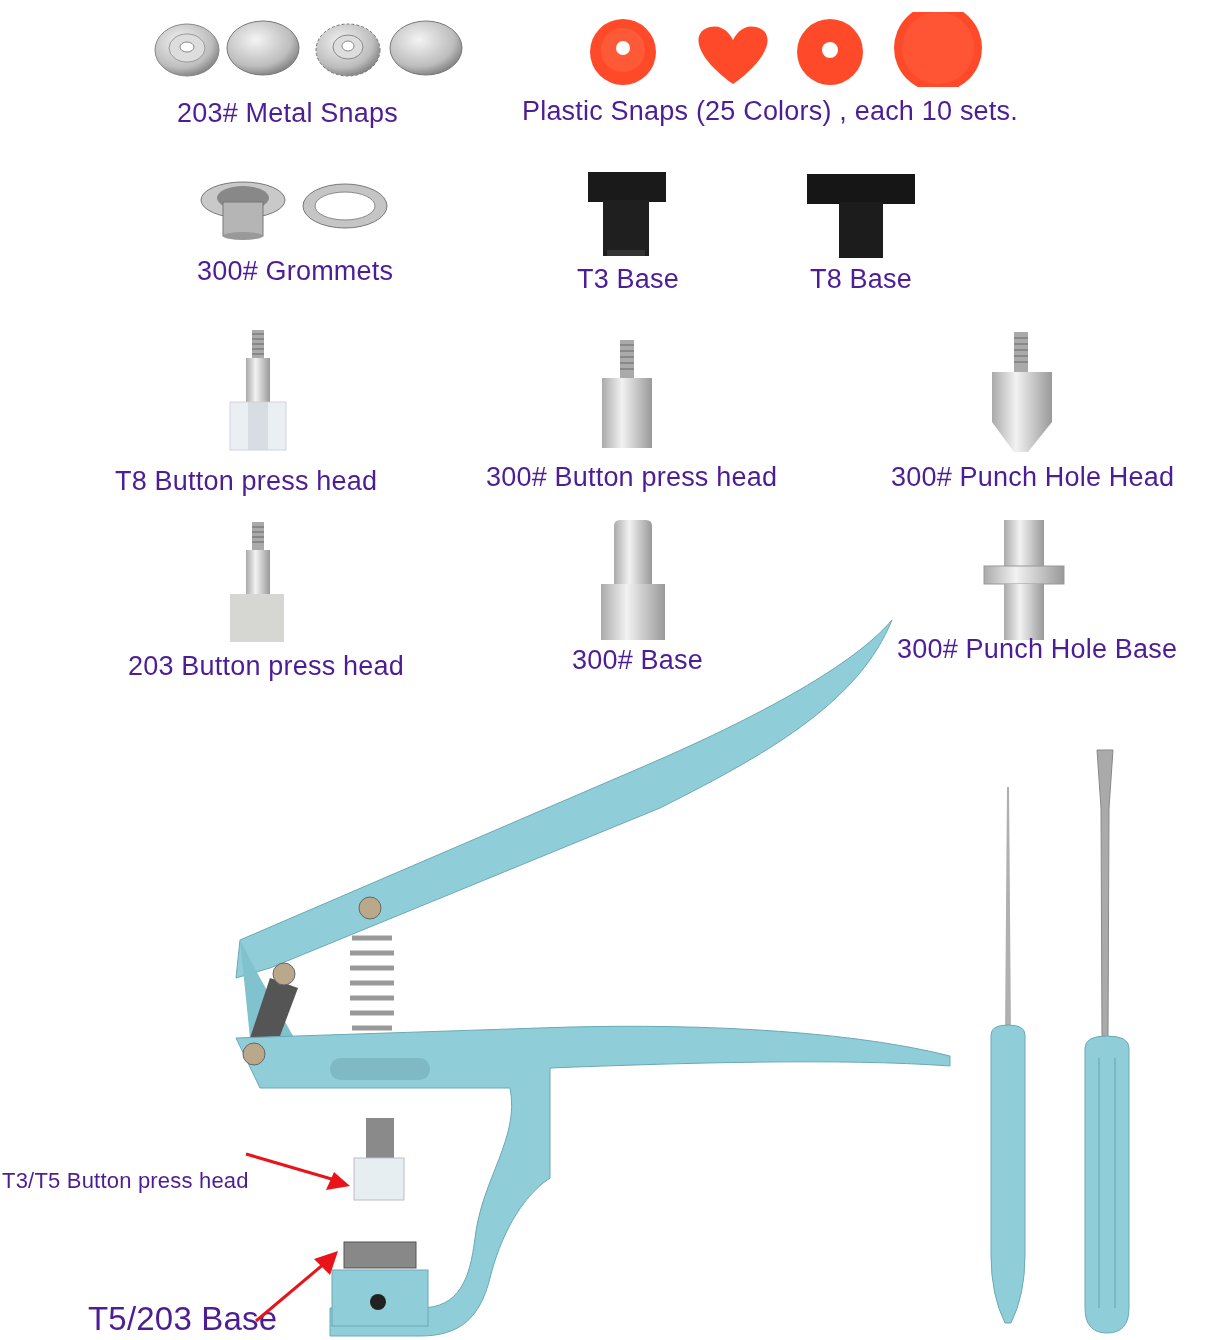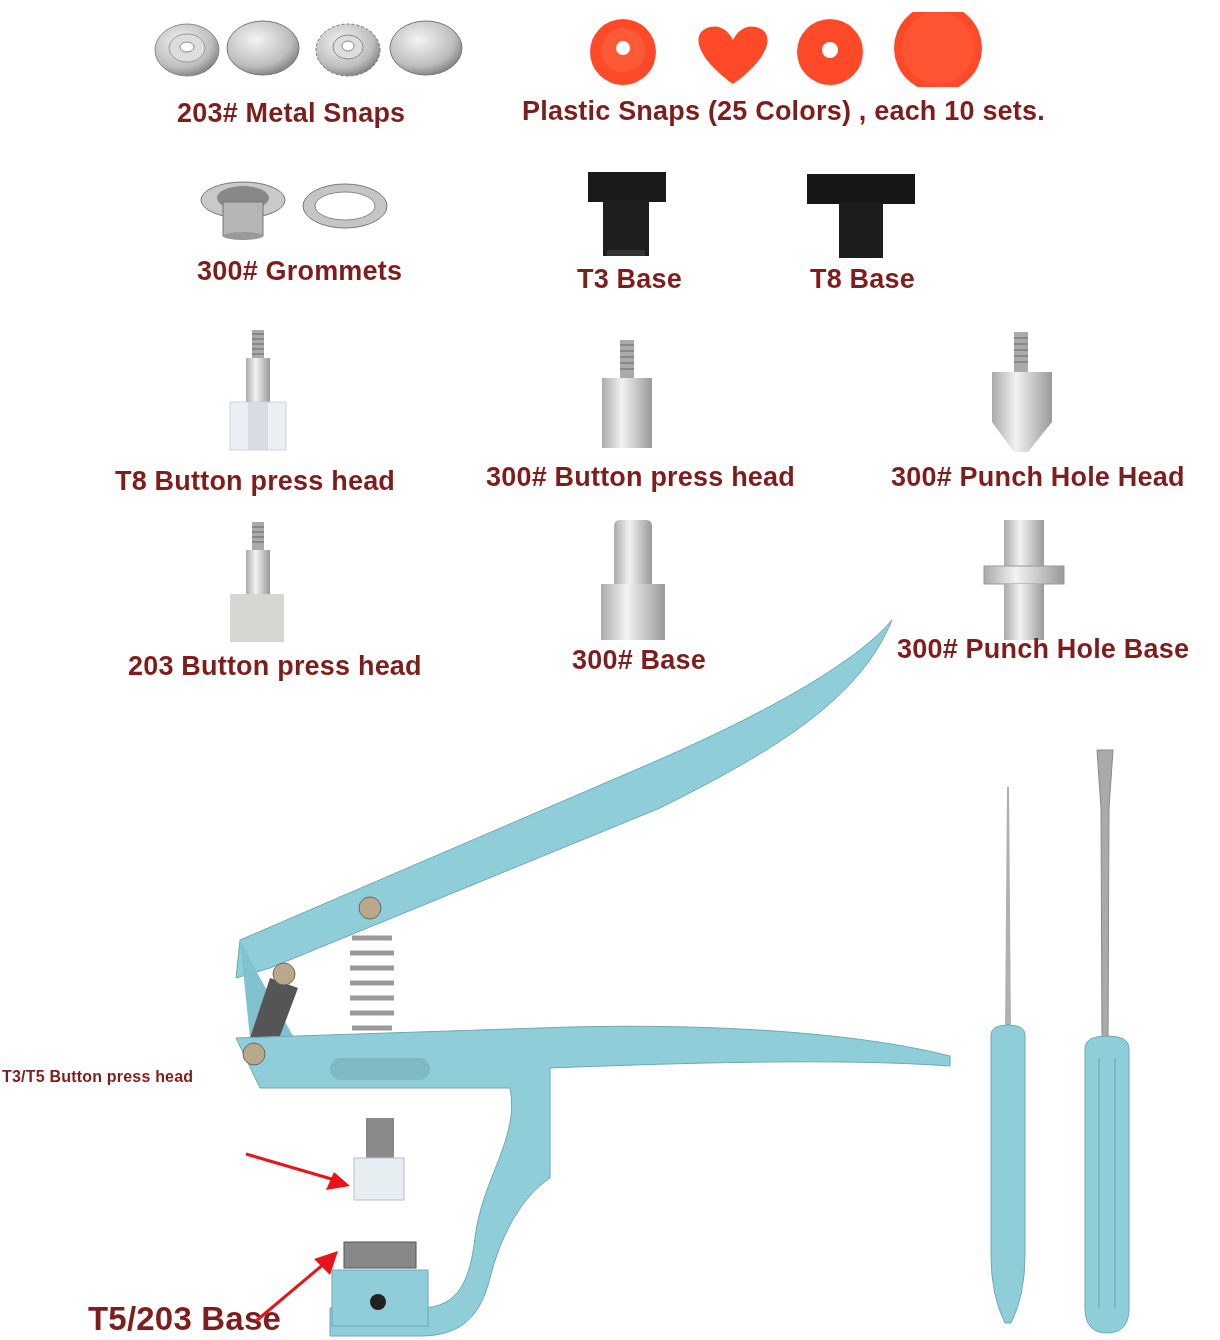--- a/index.html
+++ b/index.html
@@ -1,17 +1,17 @@
 <!DOCTYPE html>
 <html><head>
 <meta charset="utf-8">
 <style>
   html,body{margin:0;padding:0;background:#ffffff;}
   body{width:1220px;height:1340px;position:relative;overflow:hidden;font-family:"Liberation Sans",sans-serif;}
-  .lbl{position:absolute;color:#7f1d1d;font-size:27px;white-space:nowrap;letter-spacing:0.2px;font-weight:bold;}
+  .lbl{position:absolute;color:#4c1d95;font-size:27px;white-space:nowrap;letter-spacing:0.2px;}
   .item{position:absolute;}
   svg{display:block;}
 </style>
 </head>
 <body>
 
 <div class="item" style="left:150px;top:20px;">
   <svg width="320" height="65" viewBox="0 0 320 65">
     <defs>
       <radialGradient id="mg" cx="40%" cy="35%" r="70%">
@@ -173,21 +173,21 @@
   </svg>
 </div>
 <div class="item" style="left:1075px;top:748px;">
   <svg width="70" height="590" viewBox="0 0 70 590">
     <path d="M22 2 L38 2 L34 60 L33 290 L27 290 L26 60Z" fill="#aaa" stroke="#888"></path>
     <path d="M10 300 Q10 288 32 288 Q54 288 54 300 L54 560 Q54 585 32 585 Q10 585 10 560Z" fill="#8fcdd8" stroke="#6aa9b5"></path>
     <path d="M24 310 L24 560 M40 310 L40 560" stroke="#7bb8c3" stroke-width="2"></path>
   </svg>
 </div>
 
-<div class="lbl" style="left:2px;top:1068px;font-size:16px;">T3/T5 Button press head</div>
+<div class="lbl" style="left:2px;top:1168px;font-size:22px;">T3/T5 Button press head</div>
 <div class="lbl" style="left:88px;top:1300px;font-size:33px;">T5/203 Base</div>
 
 <div class="item" style="left:240px;top:1150px;">
   <svg width="120" height="45" viewBox="0 0 120 45">
     <line x1="6" y1="4" x2="95" y2="30" stroke="#e8141a" stroke-width="3"></line>
     <path d="M110 36 L86 40 L94 22Z" fill="#e8141a"></path>
   </svg>
 </div>
 <div class="item" style="left:250px;top:1245px;">
   <svg width="95" height="80" viewBox="0 0 95 80">

